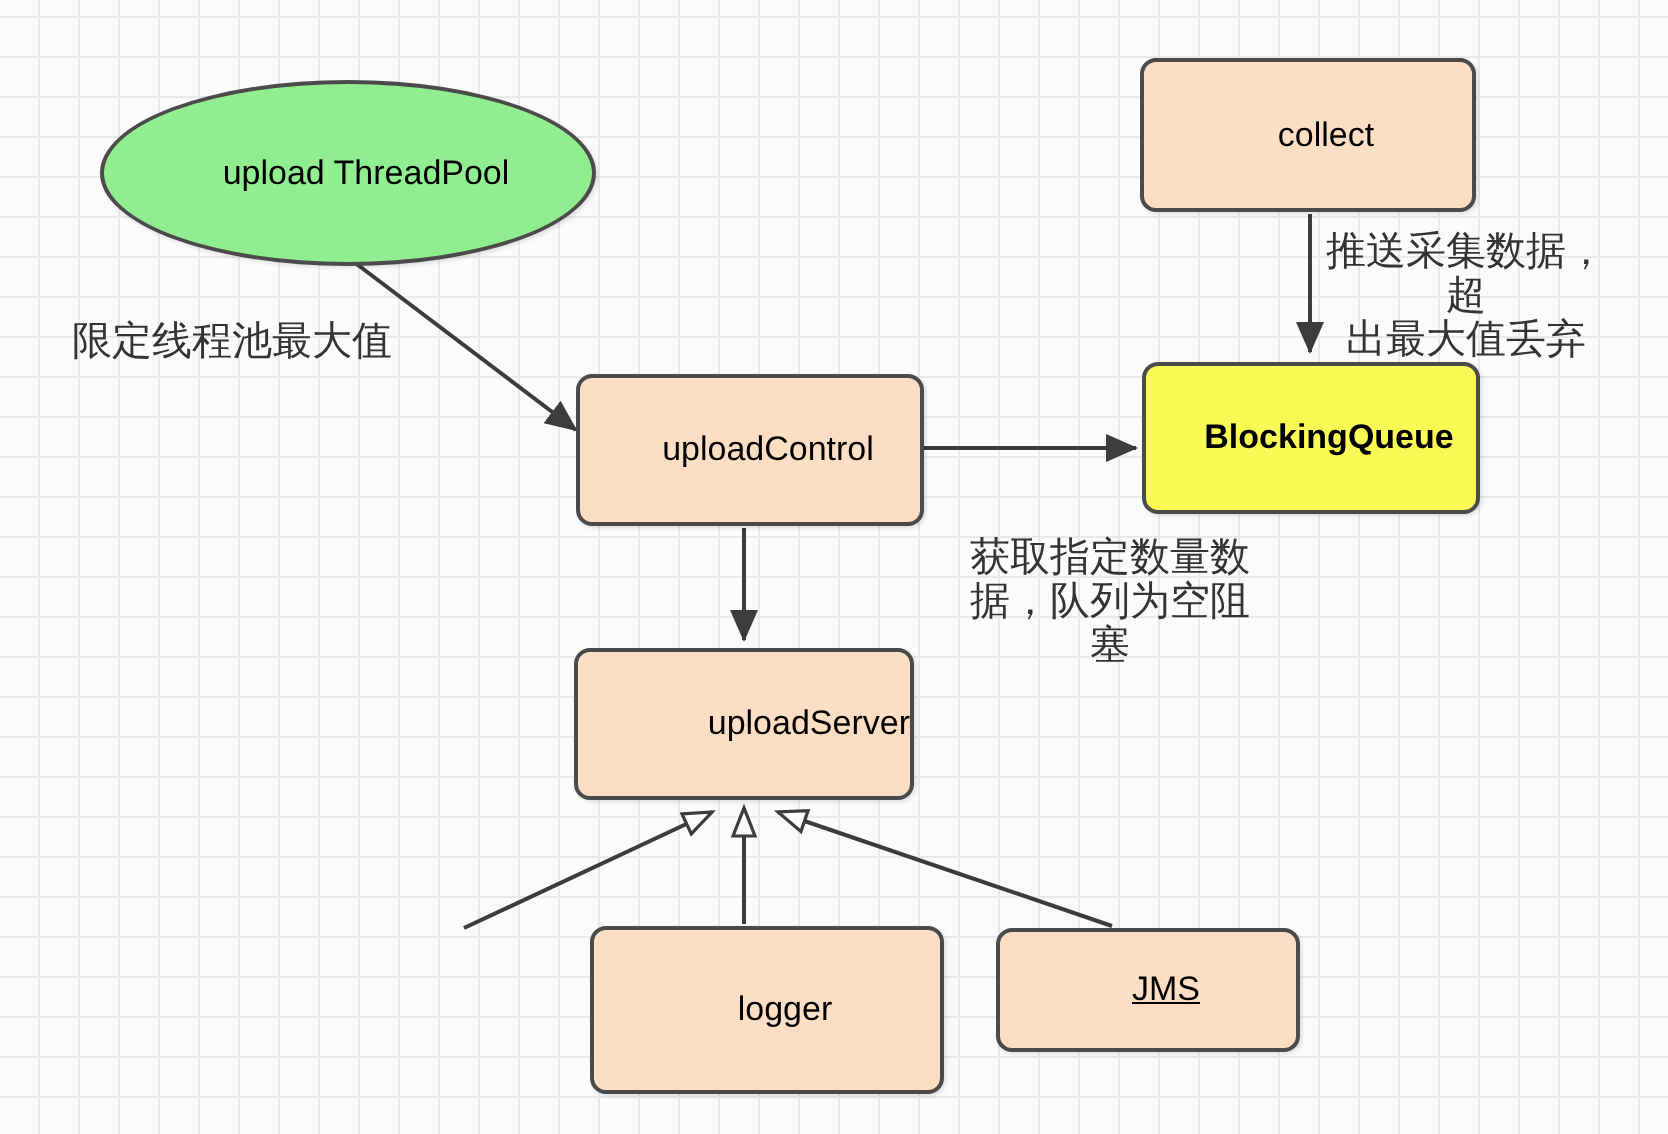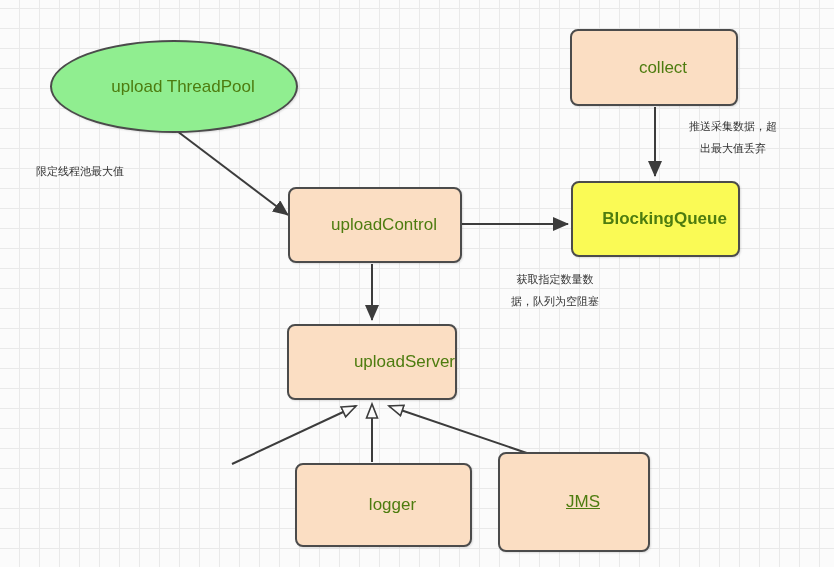--- a/index.html
+++ b/index.html
@@ -21,45 +21,45 @@
   .edges{
     position:absolute;left:0;top:0;width:834px;height:567px;
     pointer-events:none;
   }
   .node{
     position:absolute;
     box-sizing:border-box;
     border:2px solid #4b4b4b;
     border-radius:8px;
     display:flex;align-items:center;justify-content:center;
-    font-size:17px;color:#4d7c0f;
+    font-size:17px;color:#000000;
     text-align:center;
     box-shadow:1px 1px 2px rgba(0,0,0,0.12);
     padding-left:18px;
   }
   .peach{background:#fbdec3;}
   .node-ellipse{
     left:50px;top:40px;width:248px;height:93px;
     background:#90ee90;
     border-radius:50%;
     text-align:right;
   }
   .node-collect{left:570px;top:29px;width:168px;height:77px;}
   .node-uploadcontrol{left:288px;top:187px;width:174px;height:76px;}
   .node-blockingqueue{
     left:571px;top:181px;width:169px;height:76px;
     background:#fafa55;font-weight:bold;
   }
   .node-uploadserver{left:287px;top:324px;width:170px;height:76px;justify-content:flex-end;}
   .node-http{left:93px;top:465px;width:150px;height:82px;}
   .node-logger{left:295px;top:463px;width:177px;height:84px;}
-  .node-jms{left:498px;top:452px;width:152px;height:100px;text-decoration:underline;}
+  .node-jms{left:498px;top:464px;width:152px;height:62px;text-decoration:underline;}
   .annotation{
     position:absolute;
-    font-size:11px;line-height:22px;color:#333333;
+    font-size:20px;line-height:22px;color:#333333;
     white-space:pre-line;
   }
   .ann-limit{left:36px;top:160px;}
   .ann-push{left:656px;top:115px;width:154px;text-align:center;}
   .ann-fetch{left:444px;top:268px;width:142px;text-align:center;margin-left:40px;}
 </style>
 </head>
 <body>
 
 <div class="canvas">

